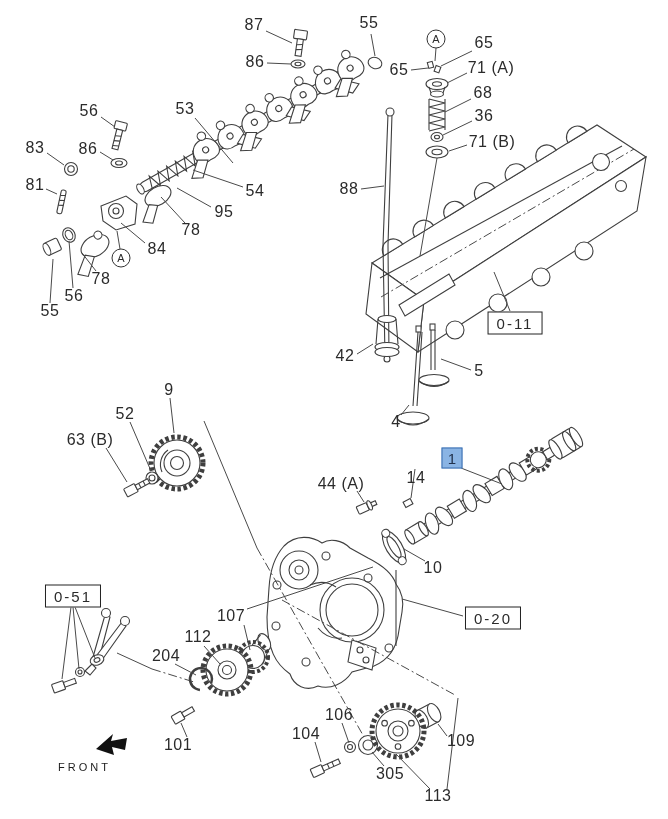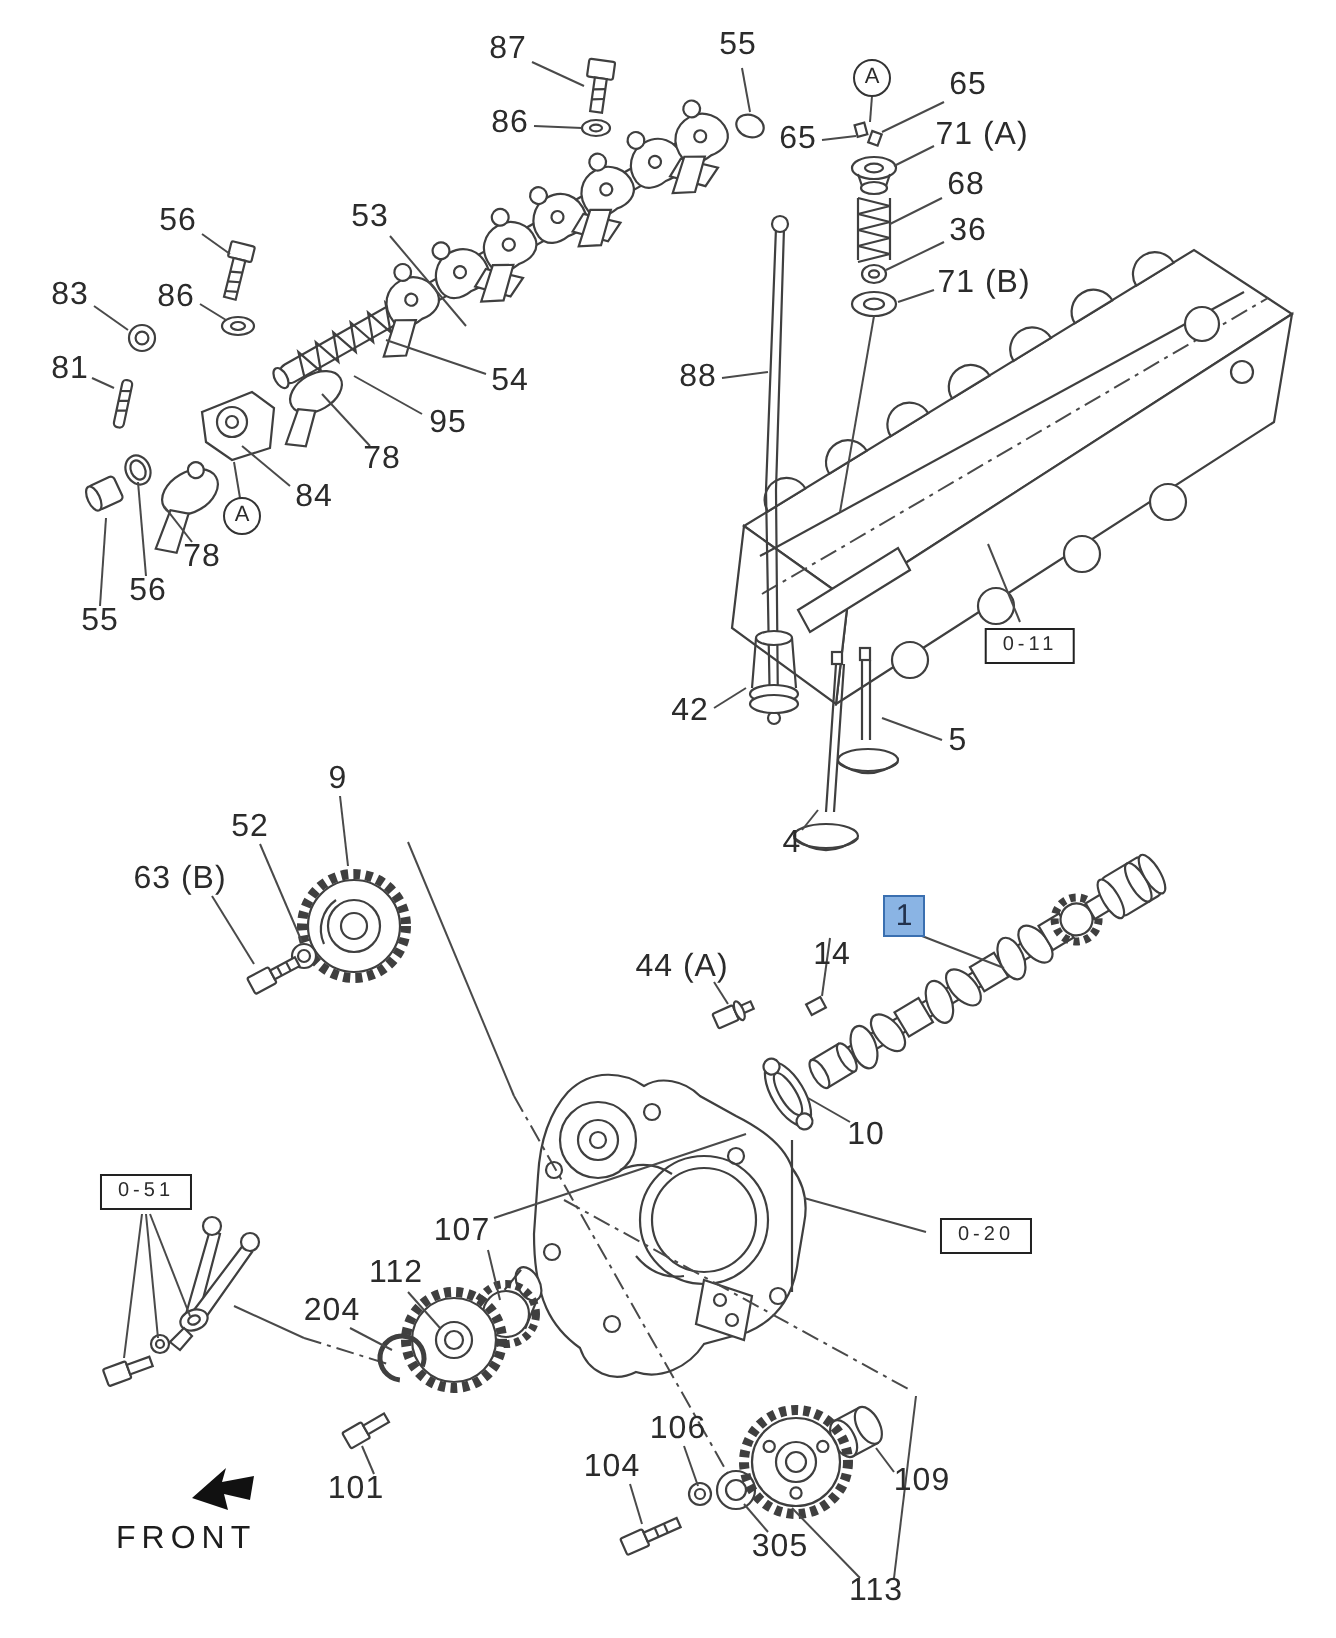--- a/index.html
+++ b/index.html
@@ -2,29 +2,29 @@
 <html><head>
 <meta charset="utf-8">
 <style>
   html,body{margin:0;padding:0;background:#fff;}
   #stage{position:relative;width:668px;height:812px;background:#fff;overflow:hidden;
          font-family:"Liberation Sans",sans-serif;}
   #art{position:absolute;left:0;top:0;}
   .lbl{position:absolute;transform:translate(-50%,-50%);font-size:16px;color:#2b2b2b;
        white-space:nowrap;letter-spacing:.5px;line-height:1;}
   .boxref{position:absolute;transform:translate(-50%,-50%);border:1.6px solid #222;
-       background:#fff;color:#2b2b2b;font-size:10px;letter-spacing:2px;
+       background:#fff;color:#2b2b2b;font-size:15px;letter-spacing:2px;
        padding:3px 8px;line-height:1;}
   .circ{position:absolute;transform:translate(-50%,-50%);width:17px;height:17px;
        border:1.4px solid #333;border-radius:50%;display:flex;align-items:center;
        justify-content:center;font-size:11px;color:#2b2b2b;background:#fff;line-height:1;}
   .hl{position:absolute;transform:translate(-50%,-50%);min-width:13px;height:17px;
        padding:1px 3px;display:flex;align-items:center;justify-content:center;
        font-size:15px;line-height:1;}
-  .front{position:absolute;font-size:16px;color:#1d1d1d;letter-spacing:3px;line-height:1;}
+  .front{position:absolute;font-size:11px;color:#1d1d1d;letter-spacing:3px;line-height:1;}
   svg .wf{fill:#fff;stroke:#3f3f3f;stroke-width:1.1;}
   svg .ln{fill:none;stroke:#3f3f3f;stroke-width:1.1;}
   svg .ldr{fill:none;stroke:#4a4a4a;stroke-width:1;}
   svg .dd{fill:none;stroke:#4a4a4a;stroke-width:1;stroke-dasharray:9 3 2 3;}
   svg .teeth{fill:none;stroke:#3f3f3f;}
 </style>
 </head>
 <body>
 
 <div id="stage">

